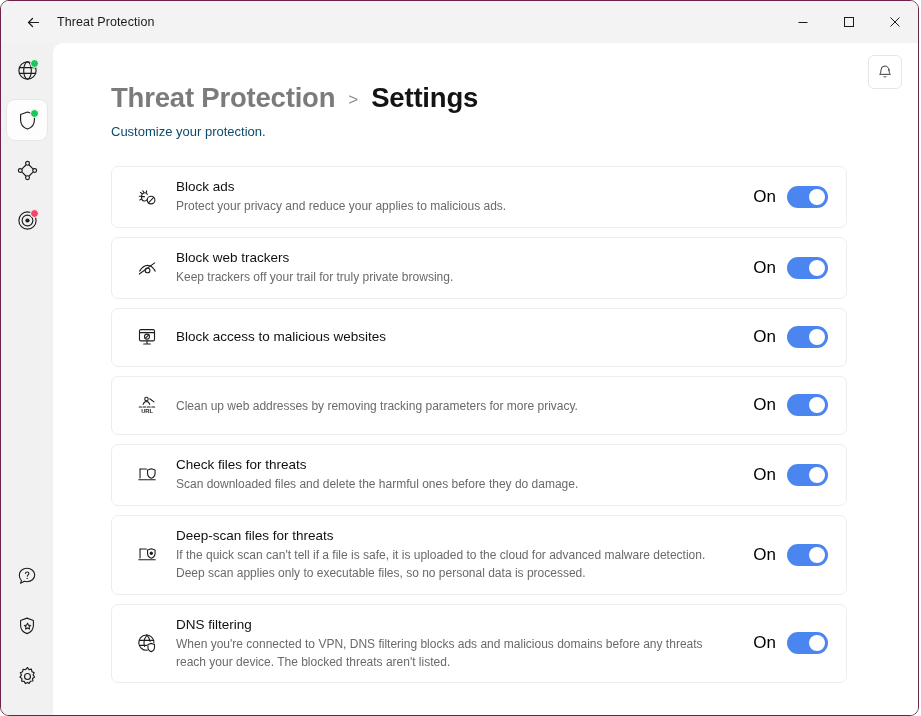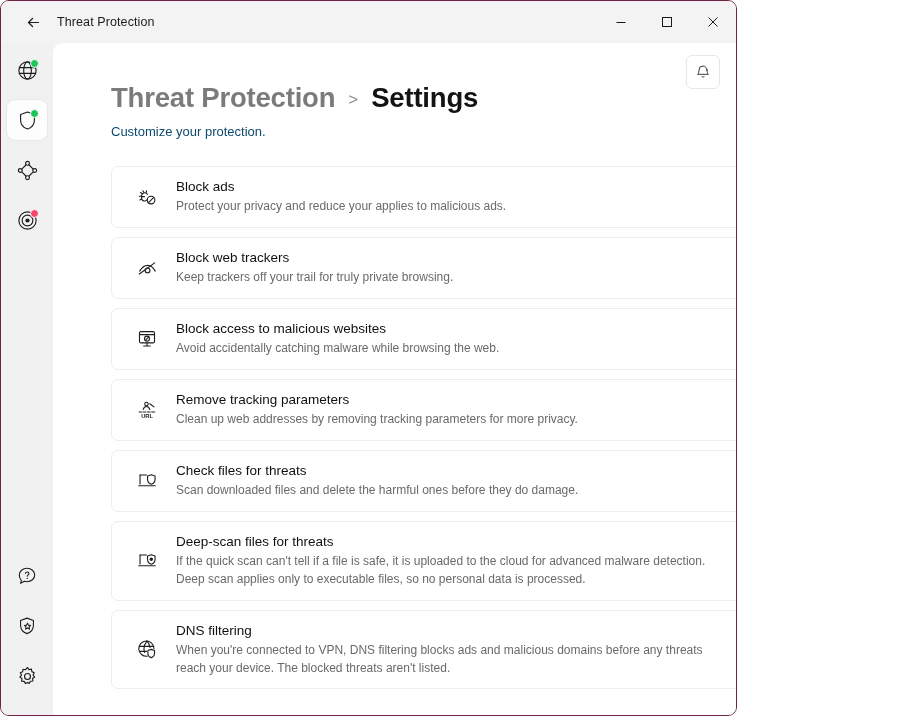--- a/index.html
+++ b/index.html
@@ -8,21 +8,21 @@
     width: 921px;
     height: 716px;
     overflow: hidden;
     font-family: "Liberation Sans", sans-serif;
     background: #ffffff;
   }
 
   
   #app-window {
     position: relative;
-    width: 737px;
+    width: 919px;
     height: 716px;
     background: #f3f3f3;
     border: 1px solid #6d2348;
     border-radius: 9px;
     overflow: hidden;
   }
 
   
   #title-bar {
     position: absolute;
@@ -404,39 +404,37 @@
             <svg width="22" height="22" viewBox="0 0 24 24" fill="none" stroke="#1d1d1d" stroke-width="1.2" stroke-linecap="round" stroke-linejoin="round">
               <rect x="3.8" y="4" width="16.4" height="12.2" rx="1.6"></rect>
               <path d="M3.8 7.2h16.4"></path>
               <path d="M12 16.2v3.1M8.4 19.6h7.2"></path>
               <circle cx="12" cy="11.6" r="2.7"></circle>
               <path d="M10.1 13.5l3.8-3.8"></path>
             </svg>
           </div>
           <div class="card-text">
             <div class="card-title">Block access to malicious websites</div>
-            <div class="card-desc">Avoid accidentally catching malware while browsing the web.</div>
           </div>
           <div class="card-control">
             <span class="toggle-label">On</span>
             <div class="toggle" role="switch" aria-checked="true"></div>
           </div>
         </div>
         <div class="setting-card">
           <div class="card-icon">
             <svg width="22" height="22" viewBox="0 0 24 24" fill="none" stroke="#1d1d1d" stroke-width="1.2" stroke-linecap="round" stroke-linejoin="round">
               <circle cx="11.4" cy="5.4" r="1.9"></circle>
               <path d="M7.8 11.4c.6-2.1 1.9-3.3 3.6-3.3 1.7 0 3 1.2 3.6 3.3"></path>
               <path d="M15 5.2l4.6 3.4"></path>
               <path d="M3.4 14.2h2.6M7.6 14.2h3.1M12.4 14.2h3.1M17.2 14.2h3.2" stroke-dasharray="0"></path>
               <text x="5.6" y="21.2" font-family="Liberation Sans, sans-serif" font-size="6.4" font-weight="700" fill="#1d1d1d" stroke="none">URL</text>
             </svg>
           </div>
           <div class="card-text">
-            <div class="card-title">Remove tracking parameters</div>
             <div class="card-desc">Clean up web addresses by removing tracking parameters for more privacy.</div>
           </div>
           <div class="card-control">
             <span class="toggle-label">On</span>
             <div class="toggle" role="switch" aria-checked="true"></div>
           </div>
         </div>
         <div class="setting-card">
           <div class="card-icon">
             <svg width="22" height="22" viewBox="0 0 24 24" fill="none" stroke="#1d1d1d" stroke-width="1.2" stroke-linecap="round" stroke-linejoin="round">

